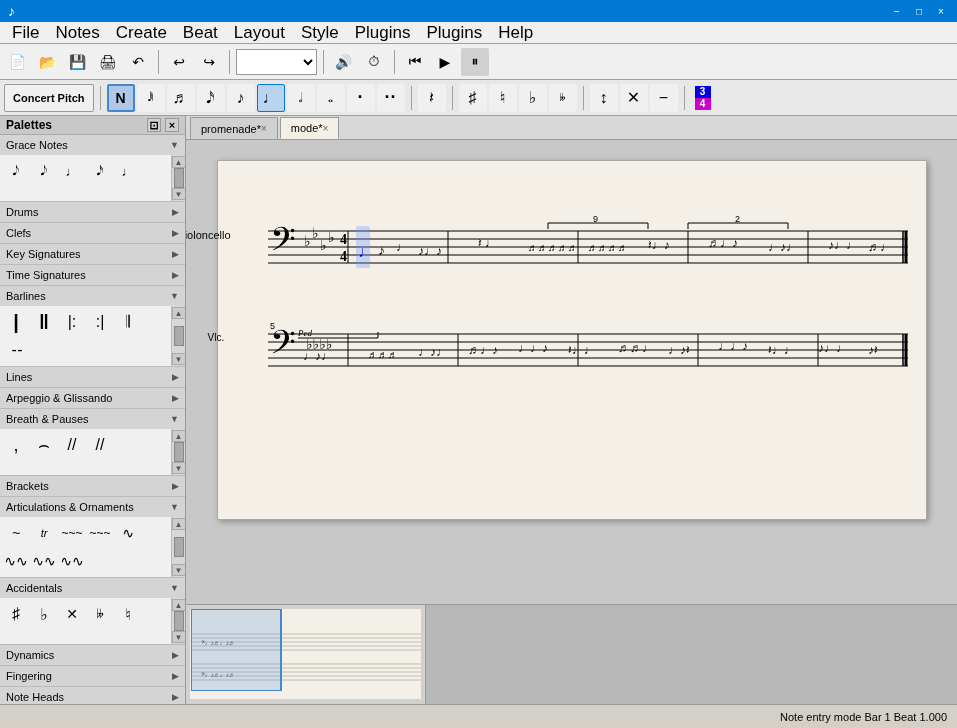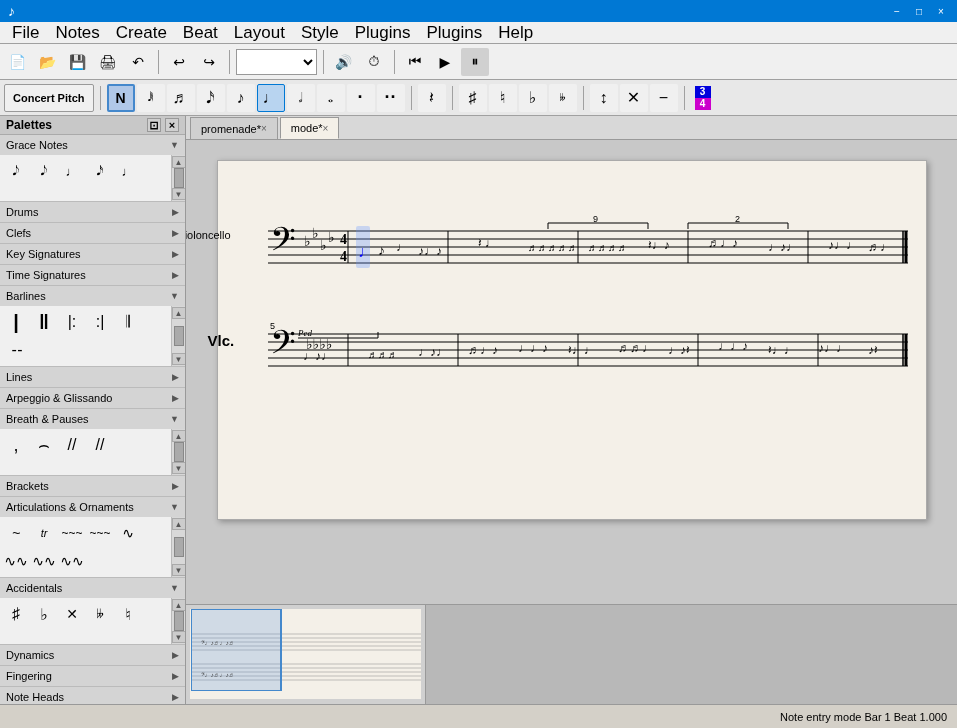--- a/index.html
+++ b/index.html
@@ -414,21 +414,21 @@
             <line x1="200" y1="20" x2="200" y2="52" stroke="black" stroke-width="1"></line>
             <line x1="330" y1="20" x2="330" y2="52" stroke="black" stroke-width="1"></line>
             <line x1="440" y1="20" x2="440" y2="52" stroke="black" stroke-width="1"></line>
             <line x1="560" y1="20" x2="560" y2="52" stroke="black" stroke-width="1"></line>
             <line x1="655" y1="20" x2="655" y2="52" stroke="black" stroke-width="1.5"></line>
             <line x1="658" y1="20" x2="658" y2="52" stroke="black" stroke-width="3"></line>
           </svg>
         </div>
 
         <div style="position:relative; margin: 20px 0;">
-          <div style="position:absolute; left:-40px; top:18px; font-size:15px;font-weight:bold;">Vlc.</div>
+          <div style="position:absolute; left:-40px; top:18px; font-size:10px;">Vlc.</div>
           <svg width="660" height="80">
 
             <line x1="20" y1="20" x2="660" y2="20" stroke="black" stroke-width="1"></line>
             <line x1="20" y1="28" x2="660" y2="28" stroke="black" stroke-width="1"></line>
             <line x1="20" y1="36" x2="660" y2="36" stroke="black" stroke-width="1"></line>
             <line x1="20" y1="44" x2="660" y2="44" stroke="black" stroke-width="1"></line>
             <line x1="20" y1="52" x2="660" y2="52" stroke="black" stroke-width="1"></line>
 
             <text x="22" y="46" font-size="40" font-family="serif">𝄢</text>
 

